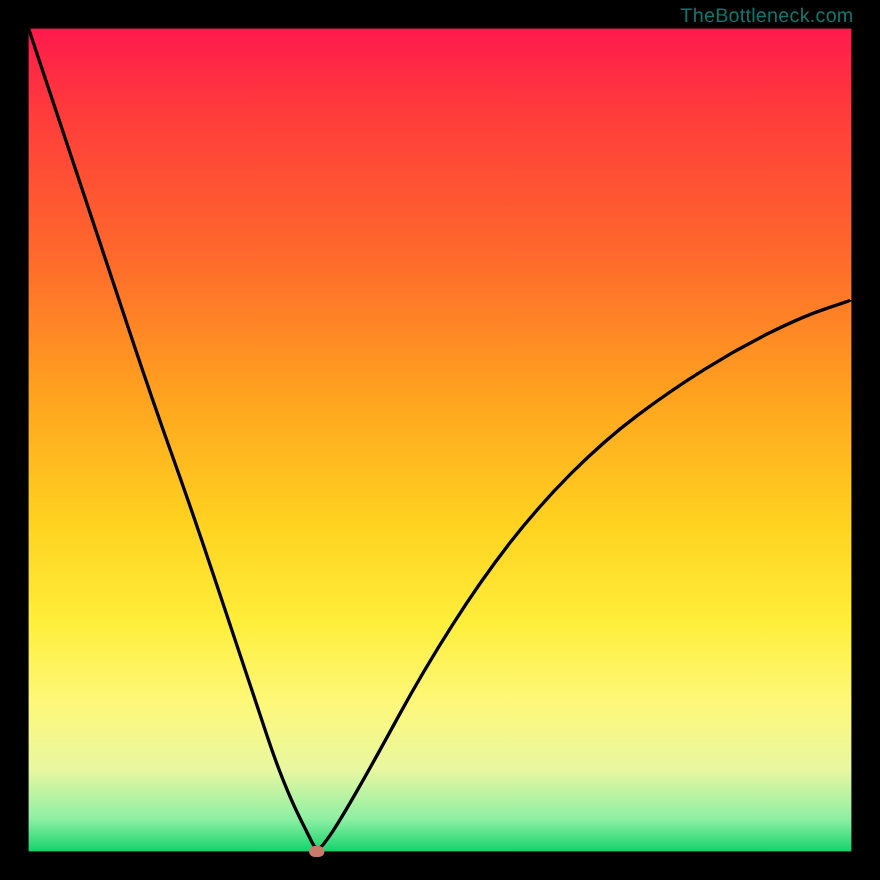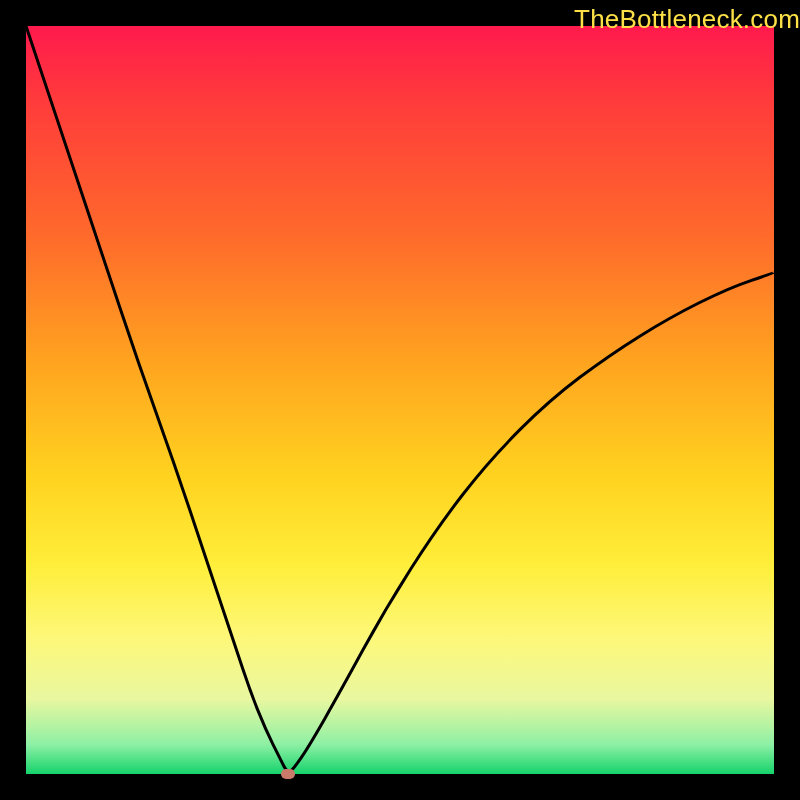--- a/index.html
+++ b/index.html
@@ -35,23 +35,23 @@
       #ffee3a 72%,
       #fdf87a 82%,
       #e9f7a0 90%,
       #8ff0a4 96%,
       #15d36b 100%
     );
   }
   .watermark {
     position: absolute;
     top: 4px;
-    right: 0;
-    color: #fde047;
-    font-size: 26px;
+    right: 24px;
+    color: #0f766e;
+    font-size: 18px;
     font-weight: 500;
     letter-spacing: 0.2px;
   }
   svg.curve {
     position: absolute;
     left: 0;
     top: 0;
     width: 748px;
     height: 748px;
     overflow: visible;

